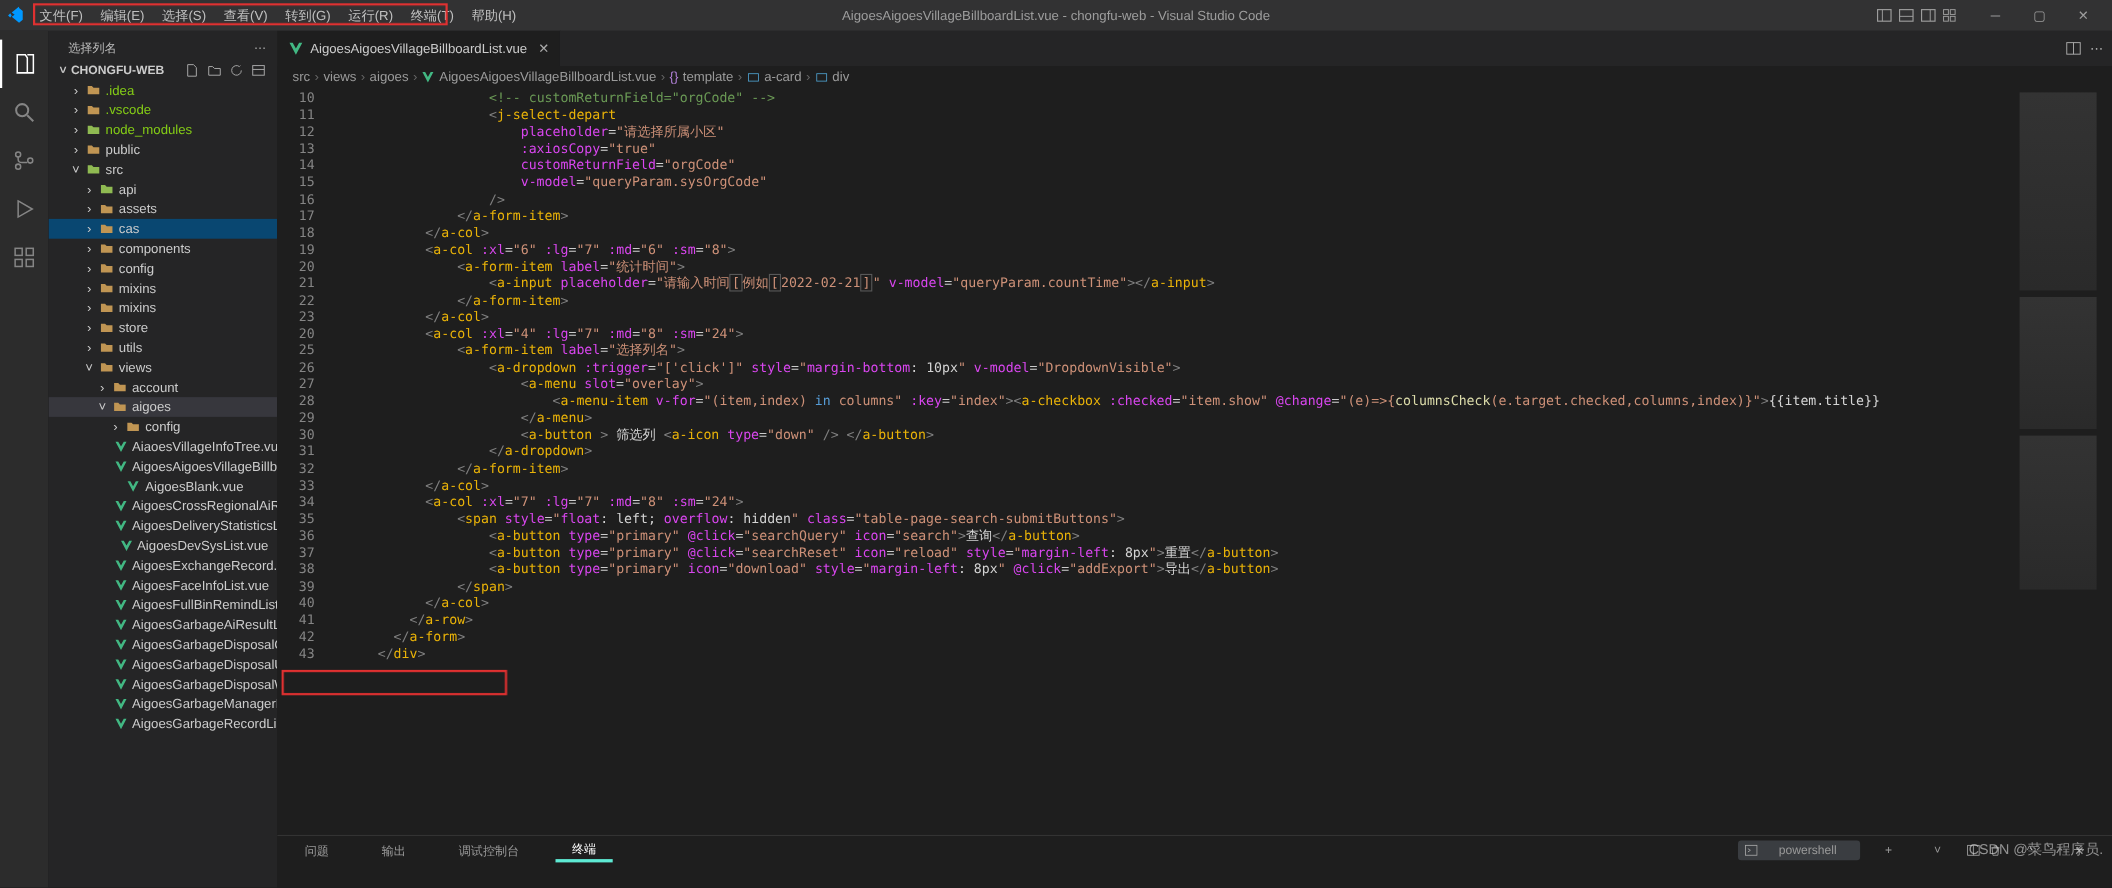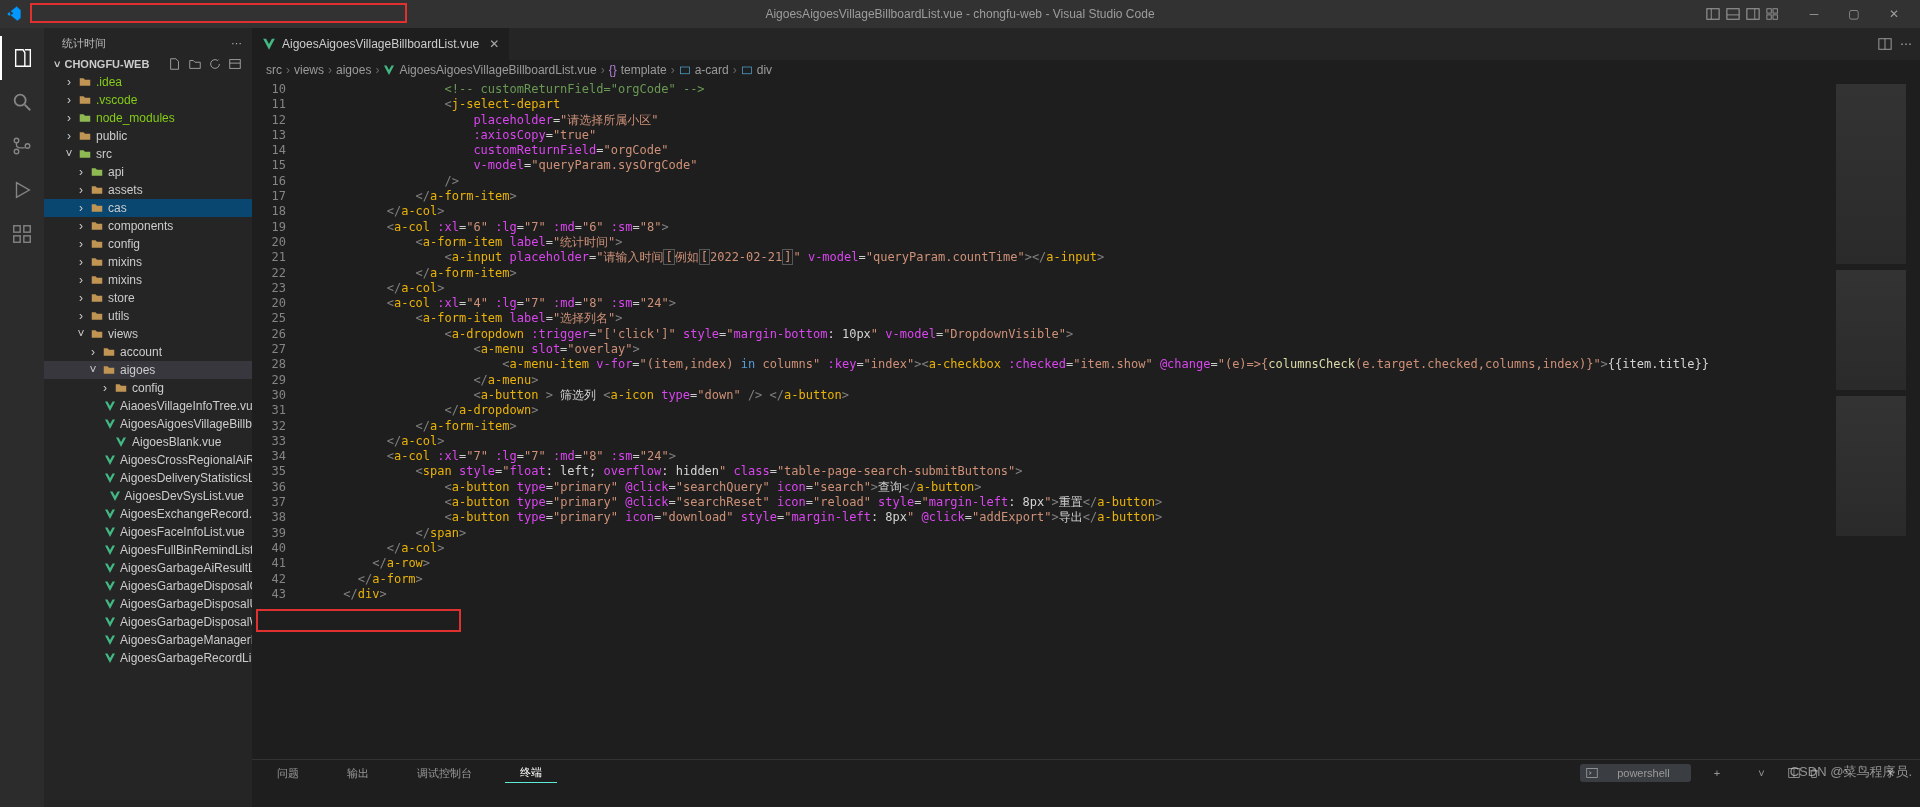--- a/index.html
+++ b/index.html
@@ -227,21 +227,21 @@
 }
 .panel-tabs {
   display: flex;
   align-items: center;
   height: 26px;
   padding: 0 10px;
   gap: 18px;
   font-size: 11px;
 }
 .panel-tabs span { color: #9a9a9a; padding: 2px 15px; cursor: pointer; }
-.panel-tabs span.active { color: #fff; border-bottom: 1px solid #5eead4; }
+.panel-tabs span.active { color: #fff; border-bottom: 3px solid #5eead4; }
 .panel-right {
   margin-left: auto;
   display: flex;
   align-items: center;
   gap: 8px;
 }
 .panel-right .shell {
   background: #3a3d41;
   padding: 1px 6px;
   border-radius: 3px;
@@ -281,20 +281,30 @@
 .hdr-actions svg { width: 14px; height: 14px; fill: #aaa; }
 
 </style>
 </head>
 <body>
 
 <div class="titlebar">
   <svg class="vs-logo" viewBox="0 0 24 24">
       <path d="M17 2l5 4v12l-5 4-10-8 4-3-4-3 10-8zM5 9l2 3-2 3-3-3 3-3z"></path>
     </svg>
+  <div class="menubar" id="menubar">
+      <span>文件(F)</span>
+      <span>编辑(E)</span>
+      <span>选择(S)</span>
+      <span>查看(V)</span>
+      <span>转到(G)</span>
+      <span>运行(R)</span>
+      <span>终端(T)</span>
+      <span>帮助(H)</span>
+    </div>
   <div class="title-text">AigoesAigoesVillageBillboardList.vue - chongfu-web - Visual Studio Code</div>
   <div class="title-right">
     <svg viewBox="0 0 16 16">
         <rect x="1" y="2" width="14" height="12" fill="none" stroke="#9d9d9d" stroke-width="1.2"></rect>
         <line x1="6" y1="2" x2="6" y2="14" stroke="#9d9d9d"></line>
       </svg>
     <svg viewBox="0 0 16 16">
         <rect x="1" y="2" width="14" height="12" fill="none" stroke="#9d9d9d" stroke-width="1.2"></rect>
         <line x1="1" y1="9" x2="15" y2="9" stroke="#9d9d9d"></line>
       </svg>
@@ -348,21 +358,21 @@
           <rect x="3" y="3" width="7" height="7" fill="none" stroke="#858585" stroke-width="1.5"></rect>
           <rect x="3" y="14" width="7" height="7" fill="none" stroke="#858585" stroke-width="1.5"></rect>
           <rect x="14" y="14" width="7" height="7" fill="none" stroke="#858585" stroke-width="1.5"></rect>
           <rect x="14" y="3" width="7" height="7" fill="none" stroke="#858585" stroke-width="1.5"></rect>
         </svg>
       </div>
   </div>
 
   <div class="sidebar">
     <div class="sb-header">
-      <span>统计时间</span>
+      <span>选择列名</span>
       <span class="sb-actions">⋯</span>
     </div>
     <div class="sb-root">
       <span>˅</span>
       <span>CHONGFU-WEB</span>
       <span class="hdr-actions">
         <svg viewBox="0 0 16 16">
             <path d="M3 2h6l3 3v9H3z" fill="none" stroke="#aaa"></path>
           </svg>
         <svg viewBox="0 0 16 16">

